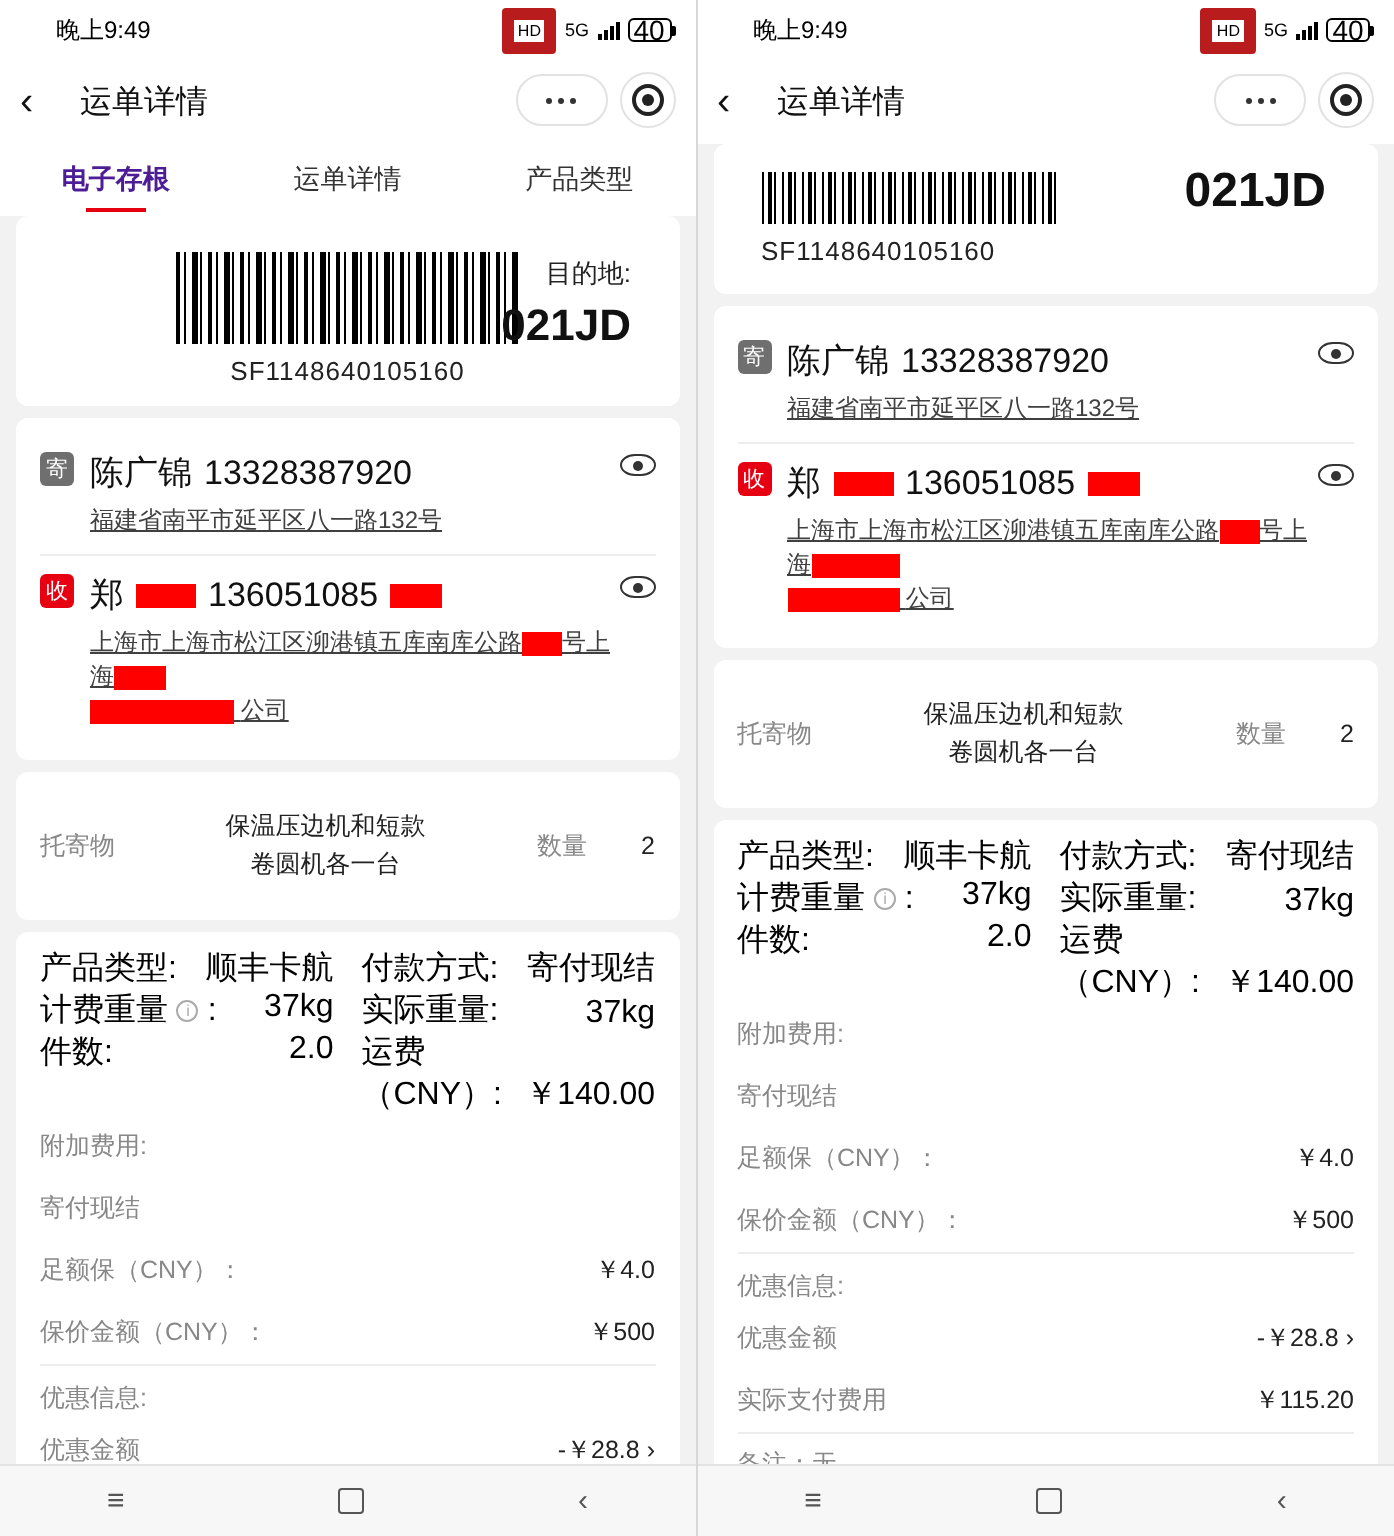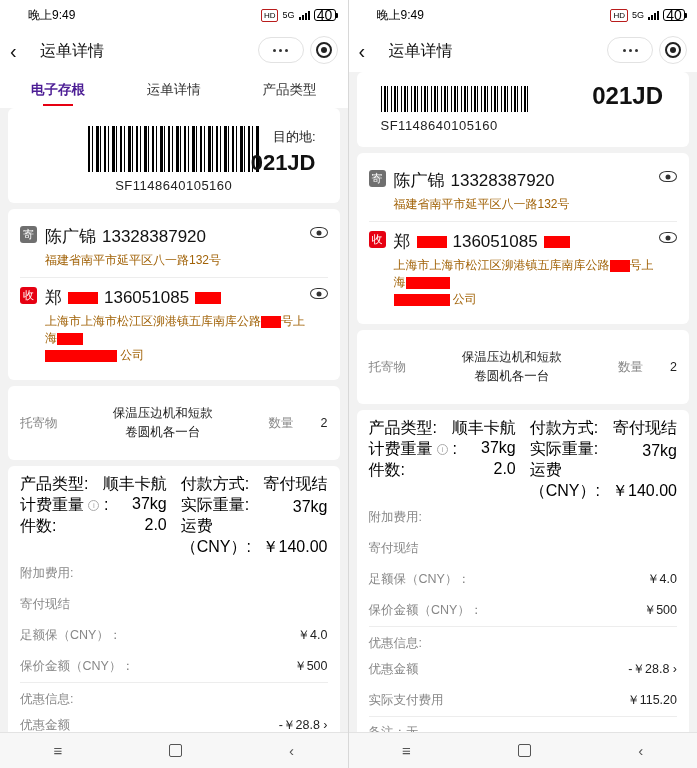--- a/index.html
+++ b/index.html
@@ -31,21 +31,21 @@
     align-items: center;
     justify-content: space-between;
     padding: 0 12px;
     font-size: 12px;
     color: #000;
   }
   .sb-left { font-size: 12px; padding-left: 16px; }
   .sb-right { display: flex; align-items: center; gap: 4px; }
   .sb-icon-box {
     font-size: 8px;
-    border: 1px solid #b91c1c;
+    border: 6px solid #b91c1c;
     border-radius: 2px;
     padding: 0 2px;
     line-height: 11px;
   }
   .sb-5g { font-size: 9px; }
   .sb-bars {
     display: inline-flex;
     align-items: flex-end;
     gap: 1px;
     height: 10px;
@@ -226,21 +226,21 @@
     margin-top: 1px;
   }
   .badge-send { background: #6f6f6f; }
   .badge-recv { background: #e60012; }
   .addr-body { flex: 1; margin-left: 8px; padding-right: 22px; }
   .addr-name {
     font-size: 17px; color: #111;
     display: flex; align-items: center; gap: 6px;
     flex-wrap: wrap;
   }
-  .addr-detail { font-size: 12px; color: #a16207; margin-top: 4px; line-height: 17px; }
+  .addr-detail { font-size: 12px; color: #404040; margin-top: 4px; line-height: 17px; text-decoration: underline; }
   .eye {
     position: absolute; right: 0; top: 10px;
     width: 18px; height: 11px;
     border: 1.4px solid #333;
     border-radius: 50% 50% 50% 50% / 60% 60% 60% 60%;
   }
   .eye:after {
     content: "";
     position: absolute; left: 50%; top: 50%;
     transform: translate(-50%, -50%);

